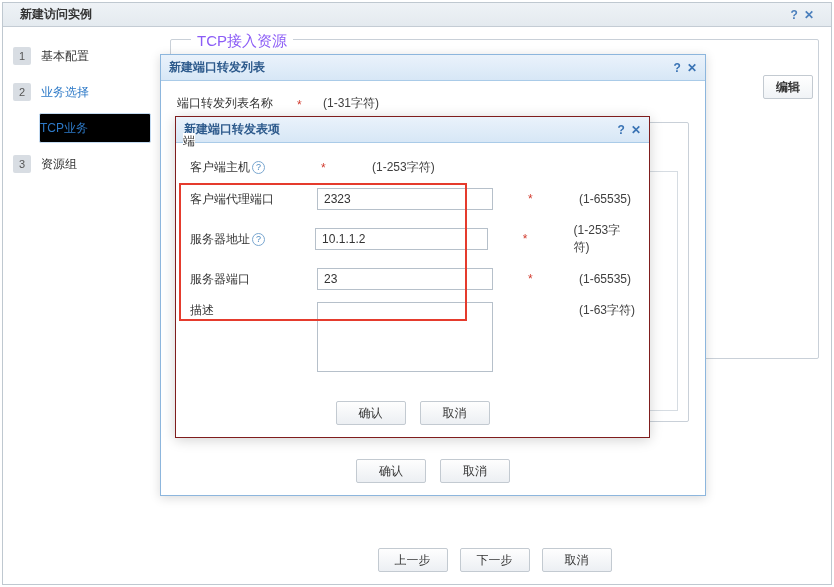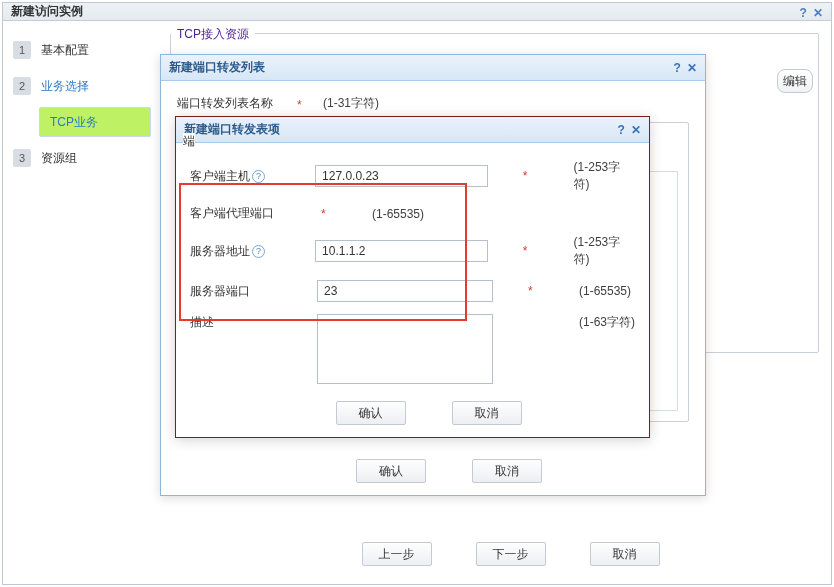--- a/index.html
+++ b/index.html
@@ -1,37 +1,37 @@
 <!DOCTYPE html>
 <html><head>
 <meta charset="utf-8">
 <style>
   * { box-sizing: border-box; margin: 0; padding: 0; font-family: "Microsoft YaHei", Arial, sans-serif; font-size: 12px; }
   body { width: 834px; height: 587px; background: #ffffff; position: relative; overflow: hidden; }
 
   .outer-dialog { position: absolute; left: 2px; top: 2px; width: 830px; height: 583px; border: 1px solid #bfc8d0; background: #fff; }
-  .outer-header { height: 18px; background: linear-gradient(#eef2f6,#e4eaef); border-bottom: 1px solid #c4ccd4; display: flex; align-items: flex-end; padding: 0 8px; color: #333; font-weight: bold; }
+  .outer-header { height: 24px; background: linear-gradient(#eef2f6,#e4eaef); border-bottom: 1px solid #c4ccd4; display: flex; align-items: center; padding: 0 17px; color: #333; font-weight: bold; }
   .hdr-icons { margin-left: auto; display: flex; gap: 6px; color: #4b7fbc; font-weight: bold; }
   .hdr-icons span { cursor: pointer; }
 
   .content-area { position: relative; display: flex; height: calc(100% - 26px); }
   .sidebar { width: 155px; border-right: 1px solid #fff; padding: 8px 6px 6px 6px; background:#fff; }
   .step { display: flex; align-items: center; height: 30px; margin: 6px 0; padding: 0 4px; color:#333; }
   .step-num { width: 18px; height: 18px; background: #d8dde3; color:#555; border-radius:2px; display:flex; align-items:center; justify-content:center; margin-right:10px; font-size:11px;}
   .step-active { color:#2d79c7; }
-  .step-sub { margin-left:30px; height:30px; display:flex; align-items:center; background:#bef264; color:#2d79c7; border:1px solid #c4dbf2; border-radius:2px; padding:0 10px; margin-bottom:6px;}
+  .step-sub { margin-left:30px; height:30px; display:flex; align-items:center; background:#000000; color:#2d79c7; border:1px solid #c4dbf2; border-radius:2px; padding:0 0; margin-bottom:6px;}
 
   .main { flex:1; position: relative; padding: 10px 12px 6px 12px; }
   .fieldset { border:1px solid #c9d0d8; border-radius:2px; height:320px; position:relative; margin-top:2px;}
-  .legend { position:absolute; top:-8px; left:0; background:#fff; padding:0 6px; color:#4c1d95; font-size:12px;}
+  .legend { position:absolute; top:-8px; left:20px; background:#fff; padding:0 6px; color:#8b5cf6; font-size:15px;}
   .toolbar-row { position:absolute; right:18px; top:48px; }
-  .btn-edit { width:36px; height:24px; border:1px solid #c3cad1; background:linear-gradient(#fff,#f0f3f6); border-radius:8px; color:#333;}
+  .btn-edit { width:50px; height:24px; border:1px solid #c3cad1; background:linear-gradient(#fff,#f0f3f6); border-radius:2px; color:#333;font-weight:bold;}
 
   .footer-btns { position:absolute; left:0; right:0; bottom:10px; display:flex; justify-content:center; gap:12px; }
-  .btn { min-width:70px; height:24px; padding:0 12px; border:1px solid #c3cad1; background:linear-gradient(#fefefe,#eceff3); border-radius:2px; color:#333; cursor:pointer;margin-left:32px;}
+  .btn { min-width:70px; height:24px; padding:0 12px; border:1px solid #c3cad1; background:linear-gradient(#fefefe,#eceff3); border-radius:2px; color:#333; cursor:pointer;}
 
   
   .modal1 { position:absolute; left:160px; top:54px; width:546px; height:442px; border:1px solid #8db6dd; background:#fff; box-shadow:0 2px 10px rgba(0,0,0,.15);}
   .modal1-hdr { height:26px; background:linear-gradient(#eaf2fb,#d7e7f6); border-bottom:1px solid #aacbe8; display:flex; align-items:center; padding:0 8px; color:#2d5a8c; font-weight:bold;text-align:right;}
   .m1-body { padding:14px 16px 0 16px; position:relative; height:calc(100% - 26px);}
   .row1 { display:flex; align-items:flex-end; gap:6px; margin-bottom:10px;}
   .lbl1 { width:110px; color:#333;}
   .inp { height:22px; border:1px solid #b6c0ca; padding:0 6px; color:#333; }
   .inp.big { width:200px; }
   .req { color:#d13b2e; margin-left:4px; width:8px;}
@@ -139,29 +139,29 @@
       <span>✕</span>
     </div>
   </div>
   <div class="m2-body">
 
     <div class="frow">
       <span class="flbl">
         <span>客户端主机</span>
         <span class="help-ic">?</span>
       </span>
-      <input class="finp" value="127.0.0.23" style="">
       <span class="req">*</span>
       <span class="hint">(1-253字符)</span>
     </div>
 
     <div class="frow">
       <span class="flbl">
         <span>客户端代理端口</span>
       </span>
+      <input class="finp" value="2323" style="">
       <span class="req">*</span>
       <span class="hint">(1-65535)</span>
     </div>
 
     <div class="frow">
       <span class="flbl">
         <span>服务器地址</span>
         <span class="help-ic">?</span>
       </span>
       <input class="finp" value="10.1.1.2" style="">

